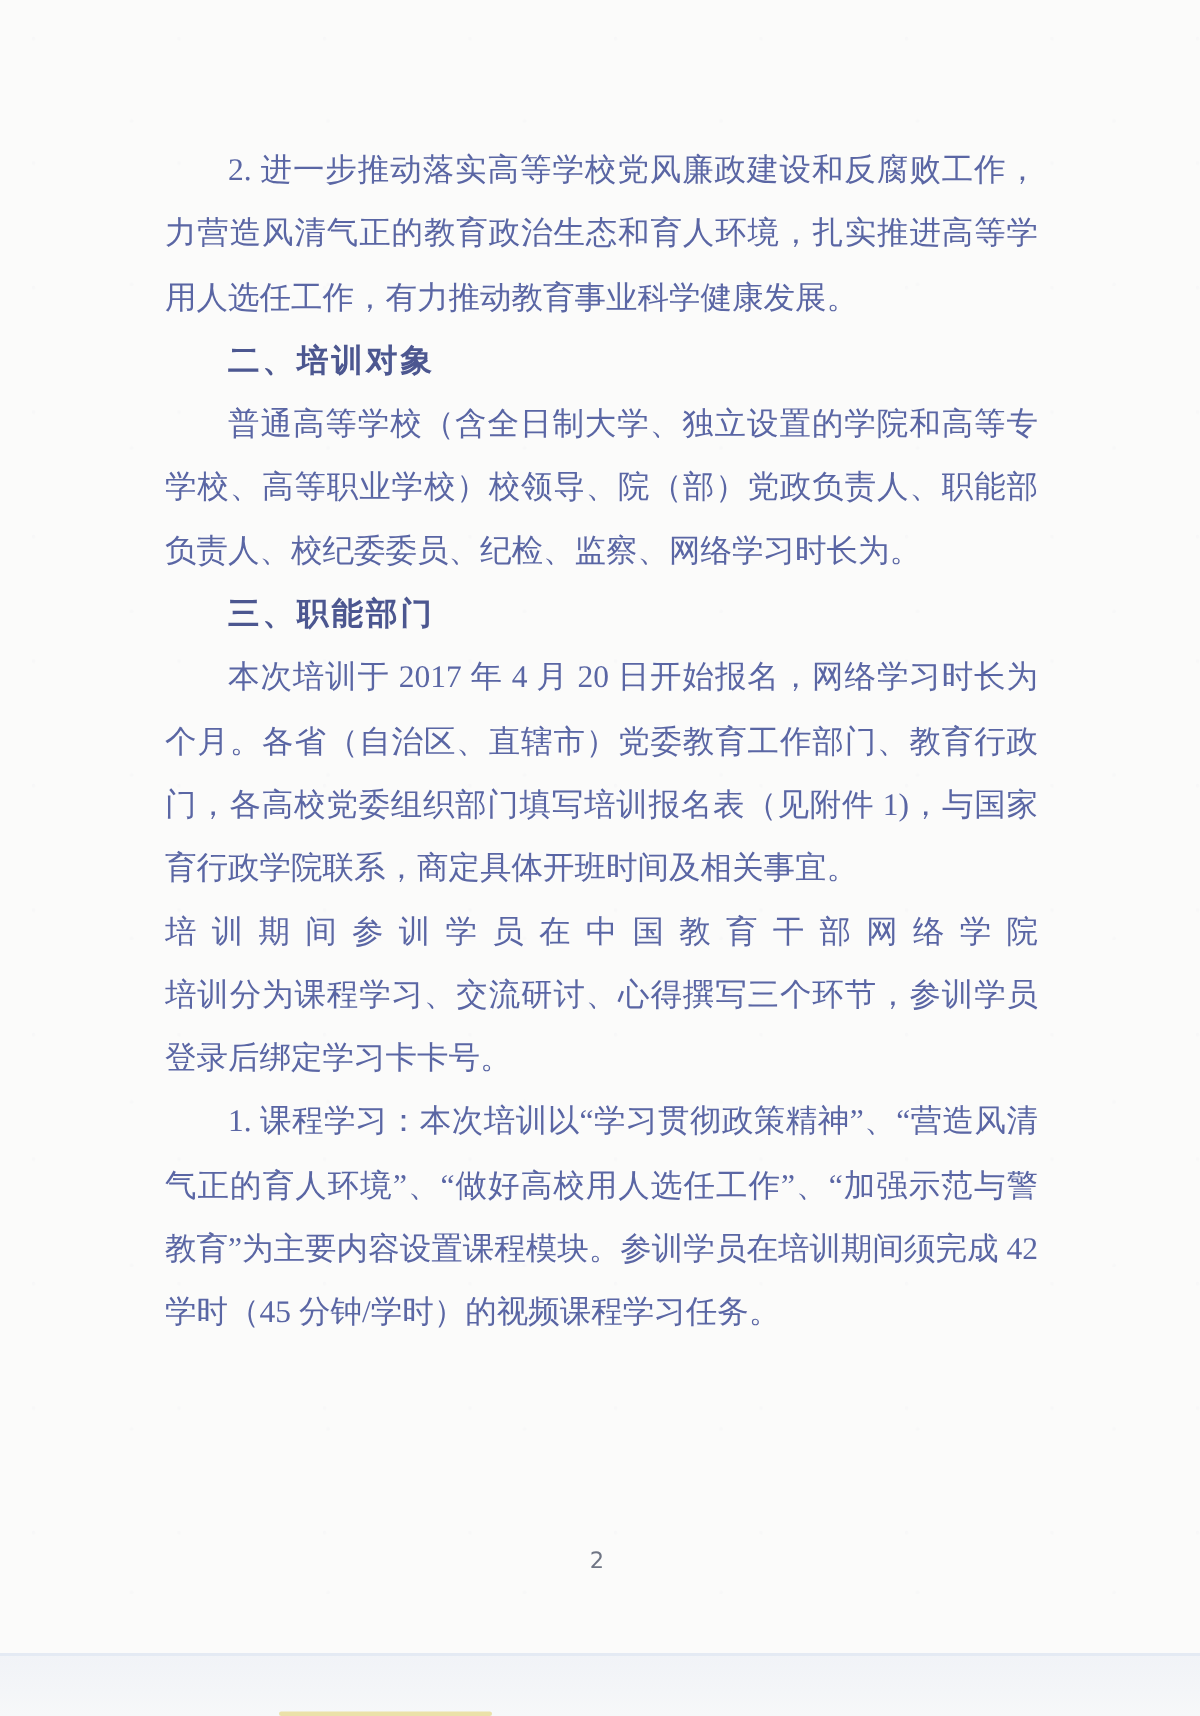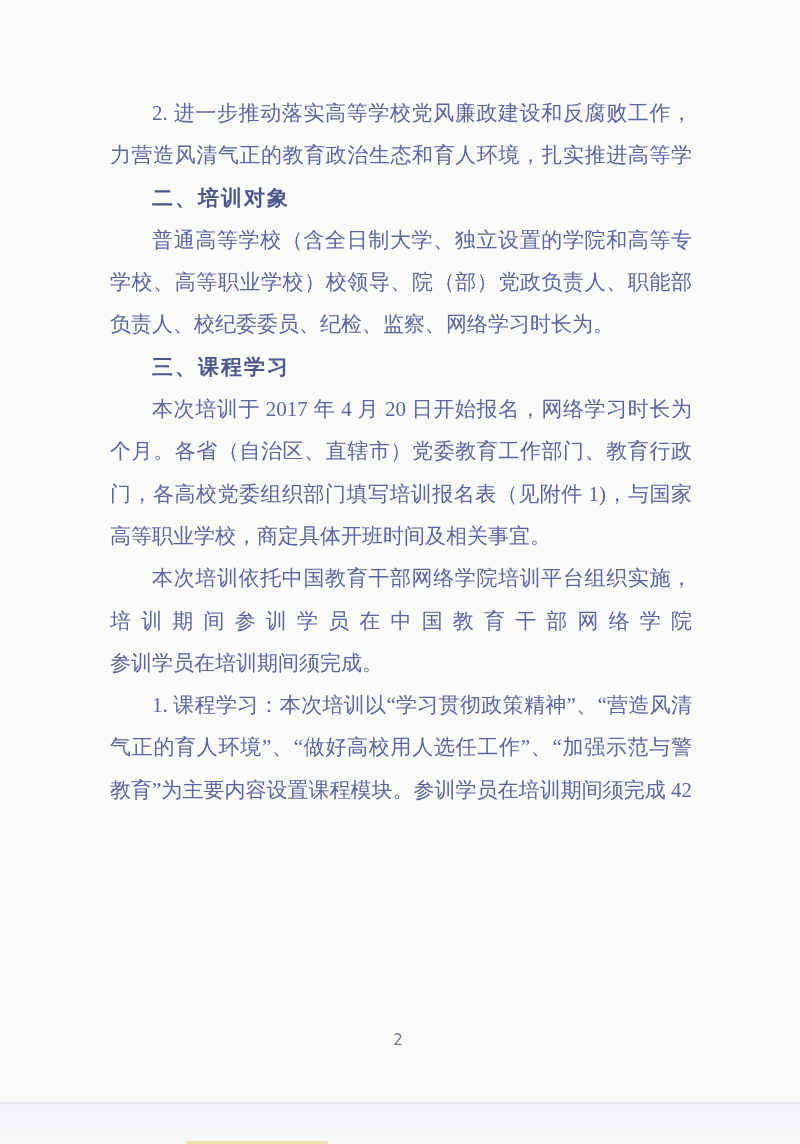--- a/index.html
+++ b/index.html
@@ -85,35 +85,37 @@
   }
 </style>
 </head>
 <body>
 
 <div class="page">
 
   <div class="doc-body">
       <div class="line indent justify">2. 进一步推动落实高等学校党风廉政建设和反腐败工作，努</div>
       <div class="line justify">力营造风清气正的教育政治生态和育人环境，扎实推进高等学校</div>
+      <div class="line">用人选任工作，有力推动教育事业科学健康发展。</div>
       <div class="line heading indent">二、培训对象</div>
       <div class="line indent justify">普通高等学校（含全日制大学、独立设置的学院和高等专科</div>
       <div class="line justify">学校、高等职业学校）校领导、院（部）党政负责人、职能部门</div>
       <div class="line">负责人、校纪委委员、纪检、监察、网络学习时长为。</div>
-      <div class="line heading indent">三、课程学习</div>
+      <div class="line heading indent">三、职能部门</div>
       <div class="line indent justify">本次培训于 2017 年 4 月 20 日开始报名，网络学习时长为 3</div>
       <div class="line justify">个月。各省（自治区、直辖市）党委教育工作部门、教育行政部</div>
       <div class="line justify">门，各高校党委组织部门填写培训报名表（见附件 1)，与国家教</div>
-      <div class="line">高等职业学校，商定具体开班时间及相关事宜。</div>
-      <div class="line indent justify">本次培训依托中国教育干部网络学院培训平台组织实施，</div>
+      <div class="line">育行政学院联系，商定具体开班时间及相关事宜。</div>
       <div class="line justify">培训期间参训学员在中国教育干部网络学院（www.enaea.edu.cn）</div>
-      <div class="line">参训学员在培训期间须完成。</div>
+      <div class="line justify">培训分为课程学习、交流研讨、心得撰写三个环节，参训学员</div>
+      <div class="line">登录后绑定学习卡卡号。</div>
       <div class="line indent justify">1. 课程学习：本次培训以“学习贯彻政策精神”、“营造风清</div>
       <div class="line justify">气正的育人环境”、“做好高校用人选任工作”、“加强示范与警示</div>
       <div class="line justify">教育”为主要内容设置课程模块。参训学员在培训期间须完成 42</div>
+      <div class="line">学时（45 分钟/学时）的视频课程学习任务。</div>
     </div>
 
   <div class="page-number">2</div>
 
   <div class="scan-edge-line"></div>
   <div class="scan-edge-shadow"></div>
   <div class="scan-mark-yellow"></div>
 
 </div>
 

